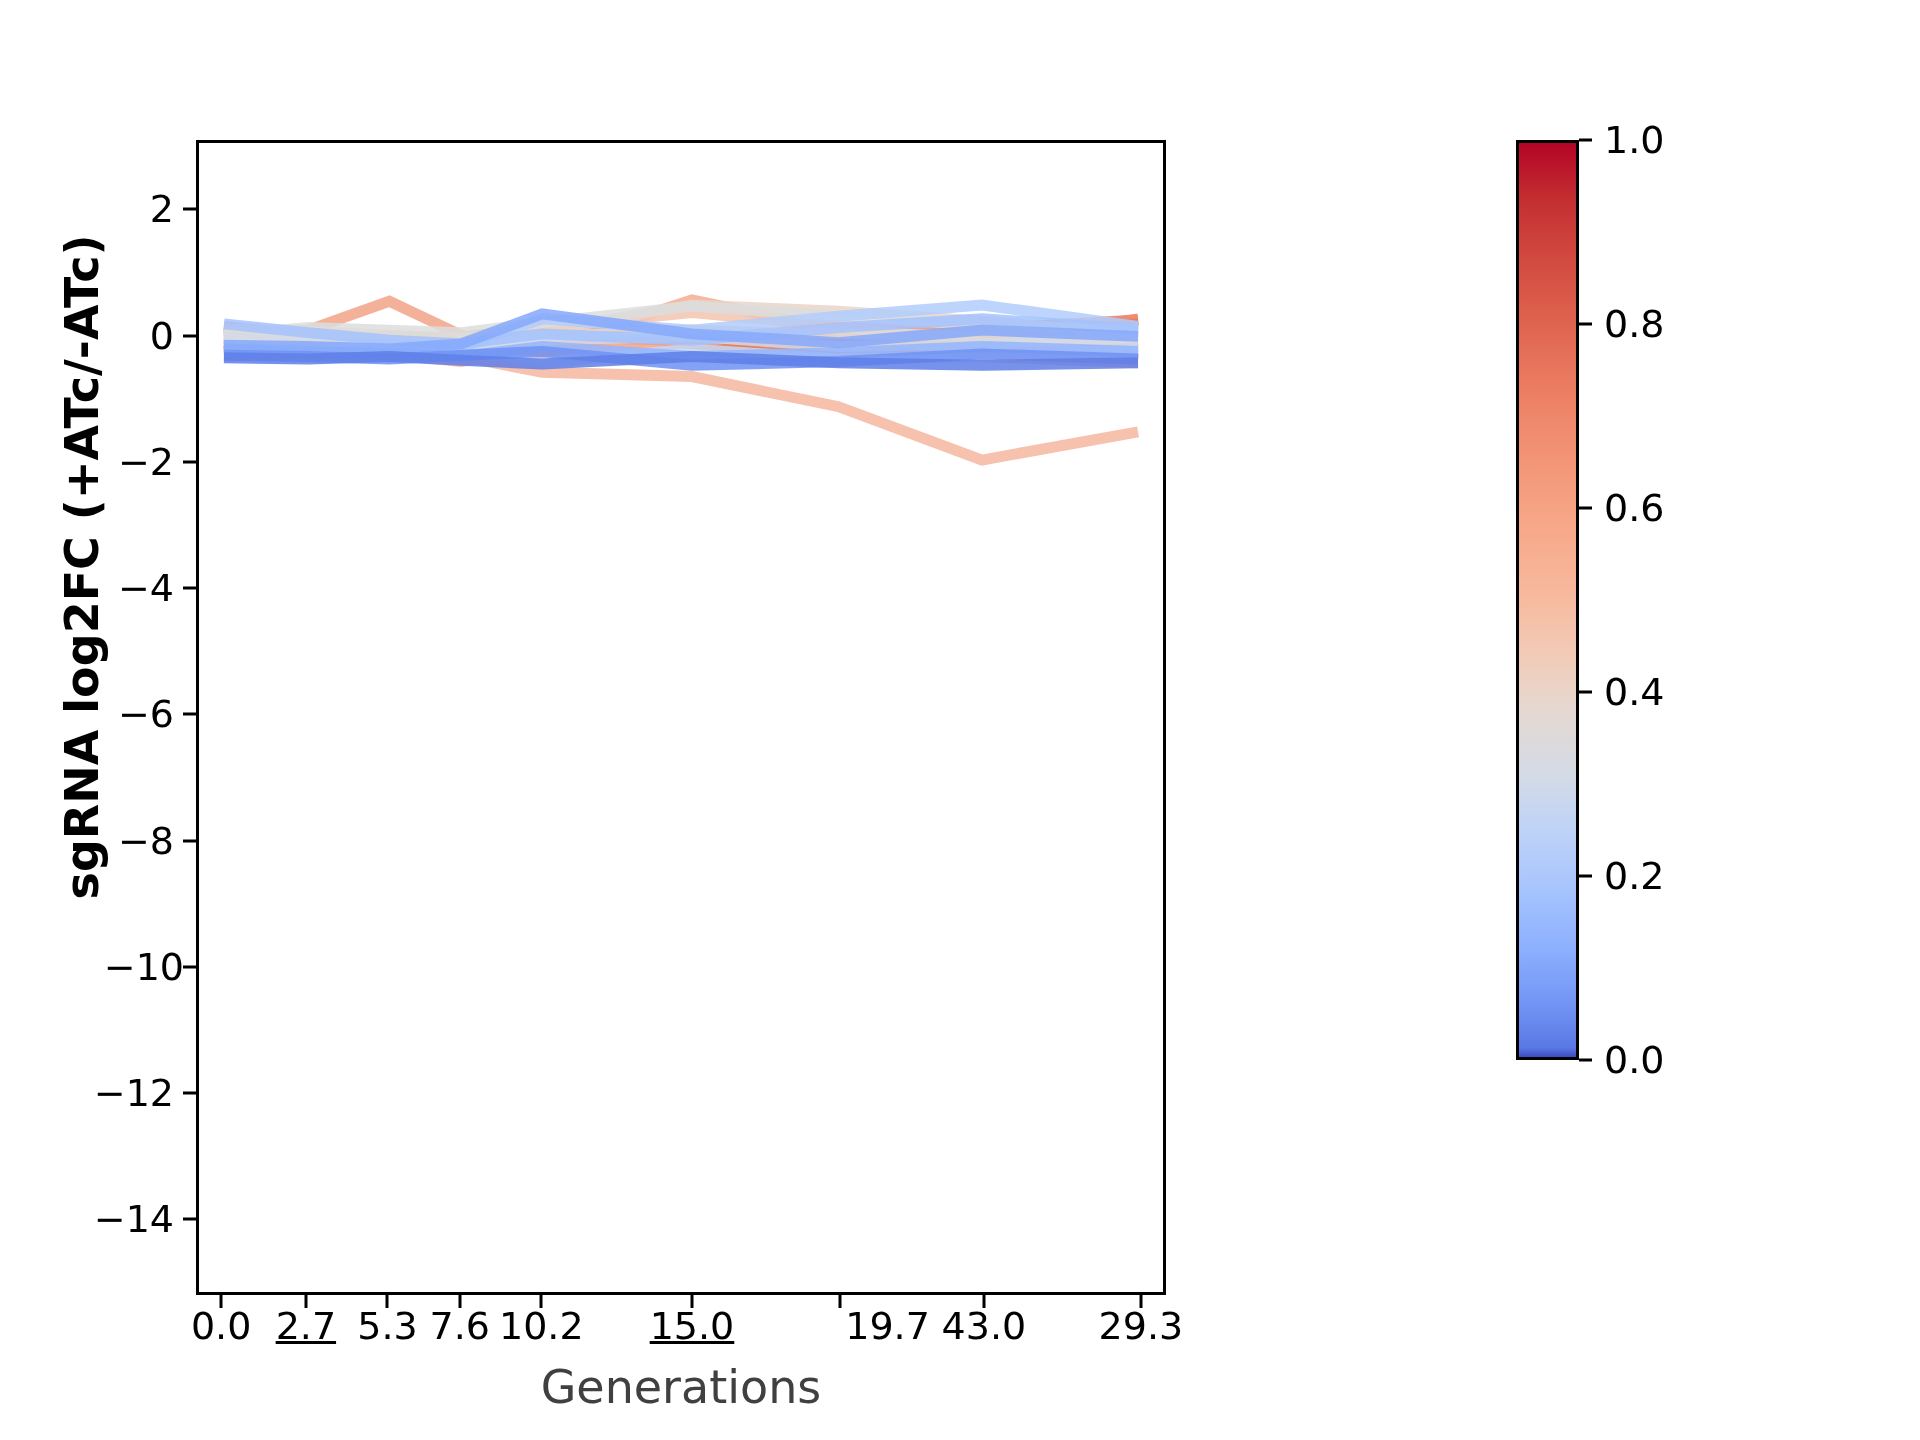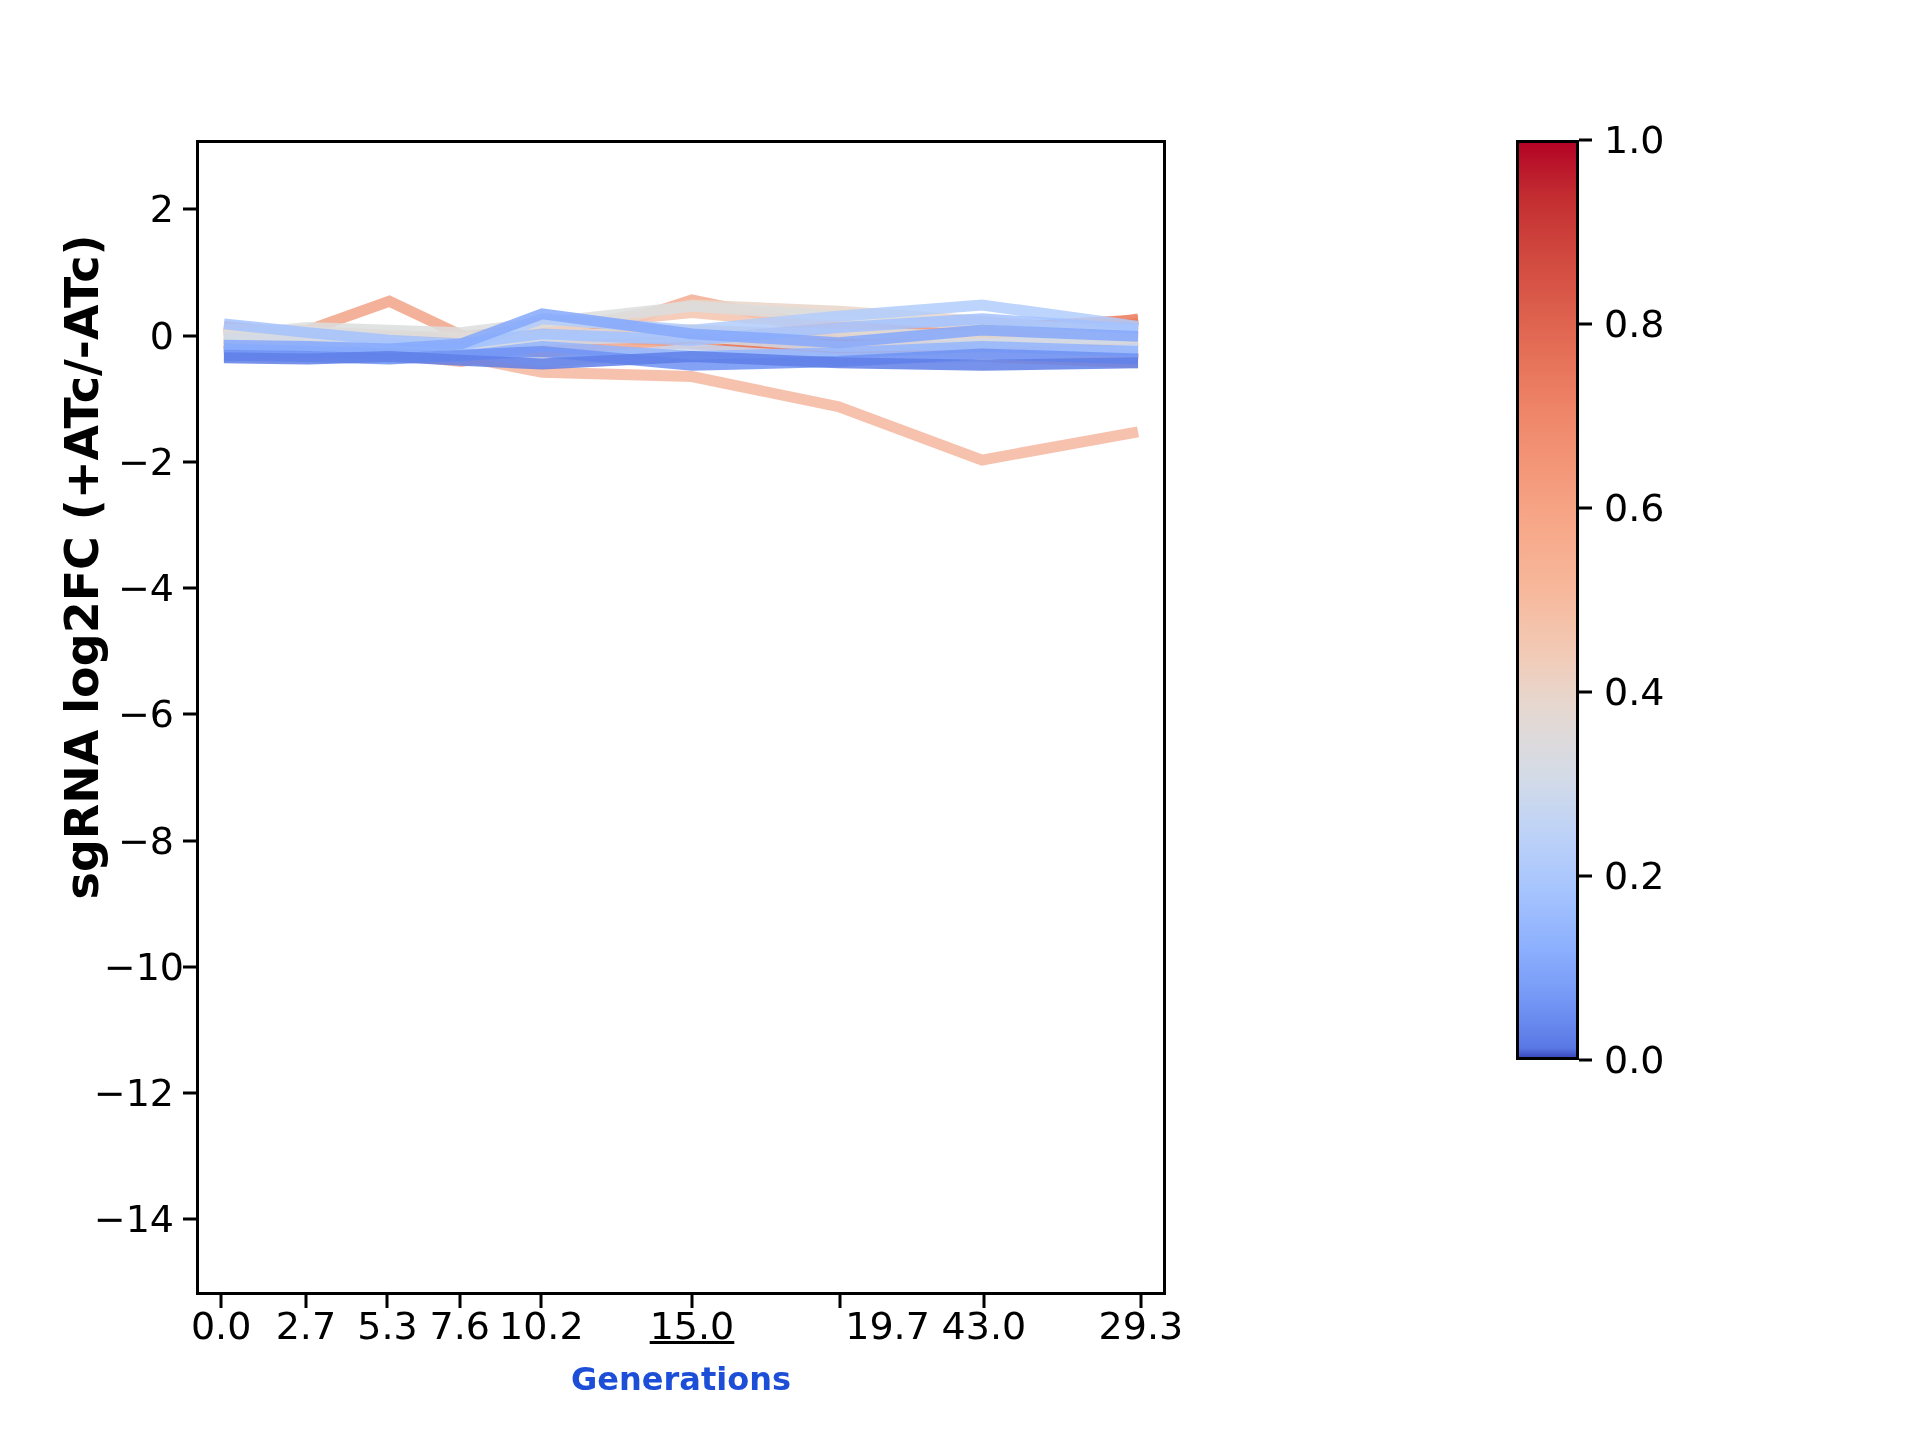--- a/index.html
+++ b/index.html
@@ -65,21 +65,21 @@
   }
   .xtick-mark{
     position:absolute; top:1295px; width:3px; height:13px; background:#000;
     transform:translateX(-50%);
   }
   .xlabel{
     position:absolute;
     left:196px; top:1360px; width:970px;
     text-align:center;
     font-family:"DejaVu Sans",sans-serif;
-    font-weight:bold; font-size:32px; color:#1d4ed8;
+    font-weight:normal; font-size:46px; color:#404040;
     white-space:nowrap;
   }
 
   
   #colorbar-wrap{position:absolute;left:1516px;top:140px;width:400px;height:920px;}
   #colorbar-gradient{
     position:absolute; left:0; top:0; width:63px; height:920px;
     border:3px solid #000; box-sizing:border-box;
     background:linear-gradient(to bottom,
       #b40426 0%,
@@ -160,21 +160,21 @@
       <div class="ytick-label" style="left: 10px; width: 174px; right: auto; top: 966.803px; text-align: right;">−10</div>
       <div class="ytick-mark" style="left: 183px; top: 1093.03px;"></div>
       <div class="ytick-label" style="left: 0px; width: 174px; right: auto; top: 1093.03px;">−12</div>
       <div class="ytick-mark" style="left: 183px; top: 1219.26px;"></div>
       <div class="ytick-label" style="left: 0px; width: 174px; right: auto; top: 1219.26px;">−14</div>
     </div>
   <div id="x-axis">
       <div class="xtick-mark" style="left: 221.113px;"></div>
       <div class="xtick-label" style="left: 221.113px;">0.0</div>
       <div class="xtick-mark" style="left: 305.871px;"></div>
-      <div class="xtick-label" style="left: 305.871px;">2.7</div>
+      <div class="xtick-label" style="left: 305.871px; text-decoration: underline;">2.7</div>
       <div class="xtick-mark" style="left: 387.489px;"></div>
       <div class="xtick-label" style="left: 387.489px;">5.3</div>
       <div class="xtick-mark" style="left: 459.689px;"></div>
       <div class="xtick-label" style="left: 459.689px;">7.6</div>
       <div class="xtick-mark" style="left: 541.307px;"></div>
       <div class="xtick-label" style="left: 541.307px;">10.2</div>
       <div class="xtick-mark" style="left: 691.987px;"></div>
       <div class="xtick-label" style="left: 691.987px; text-decoration: underline;">15.0</div>
       <div class="xtick-mark" style="left: 839.528px;"></div>
       <div class="xtick-label" style="left: 839.528px; margin-left: 48px;">19.7</div>

